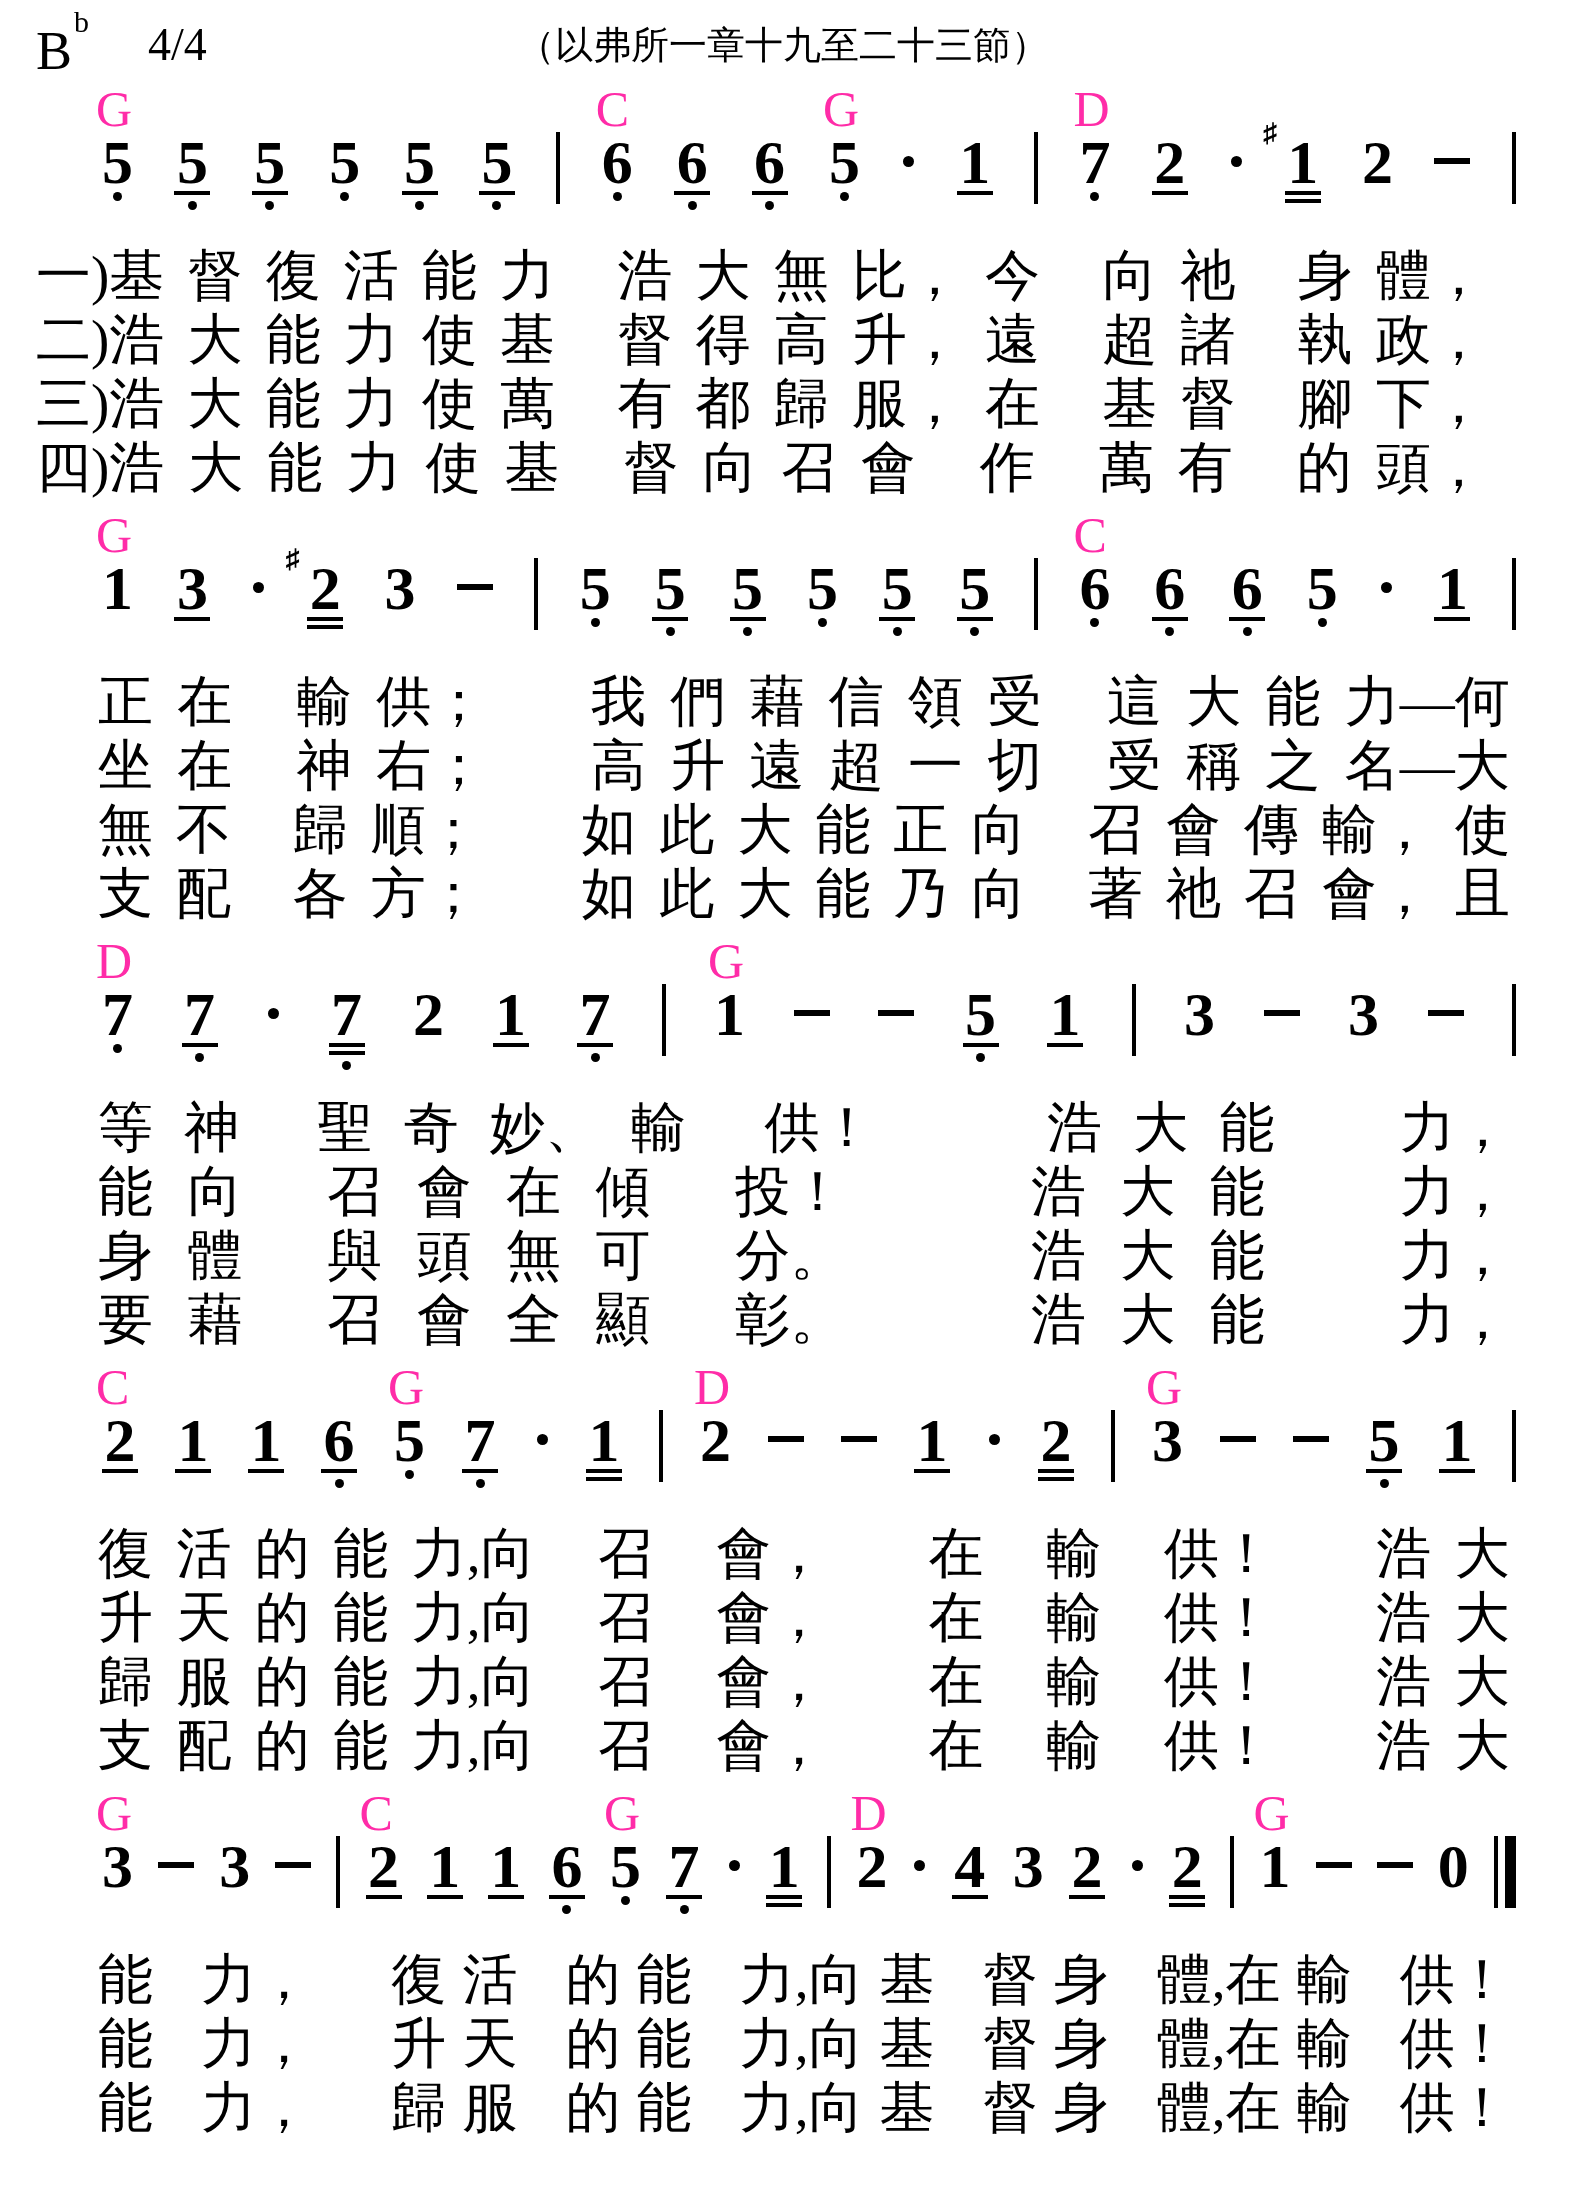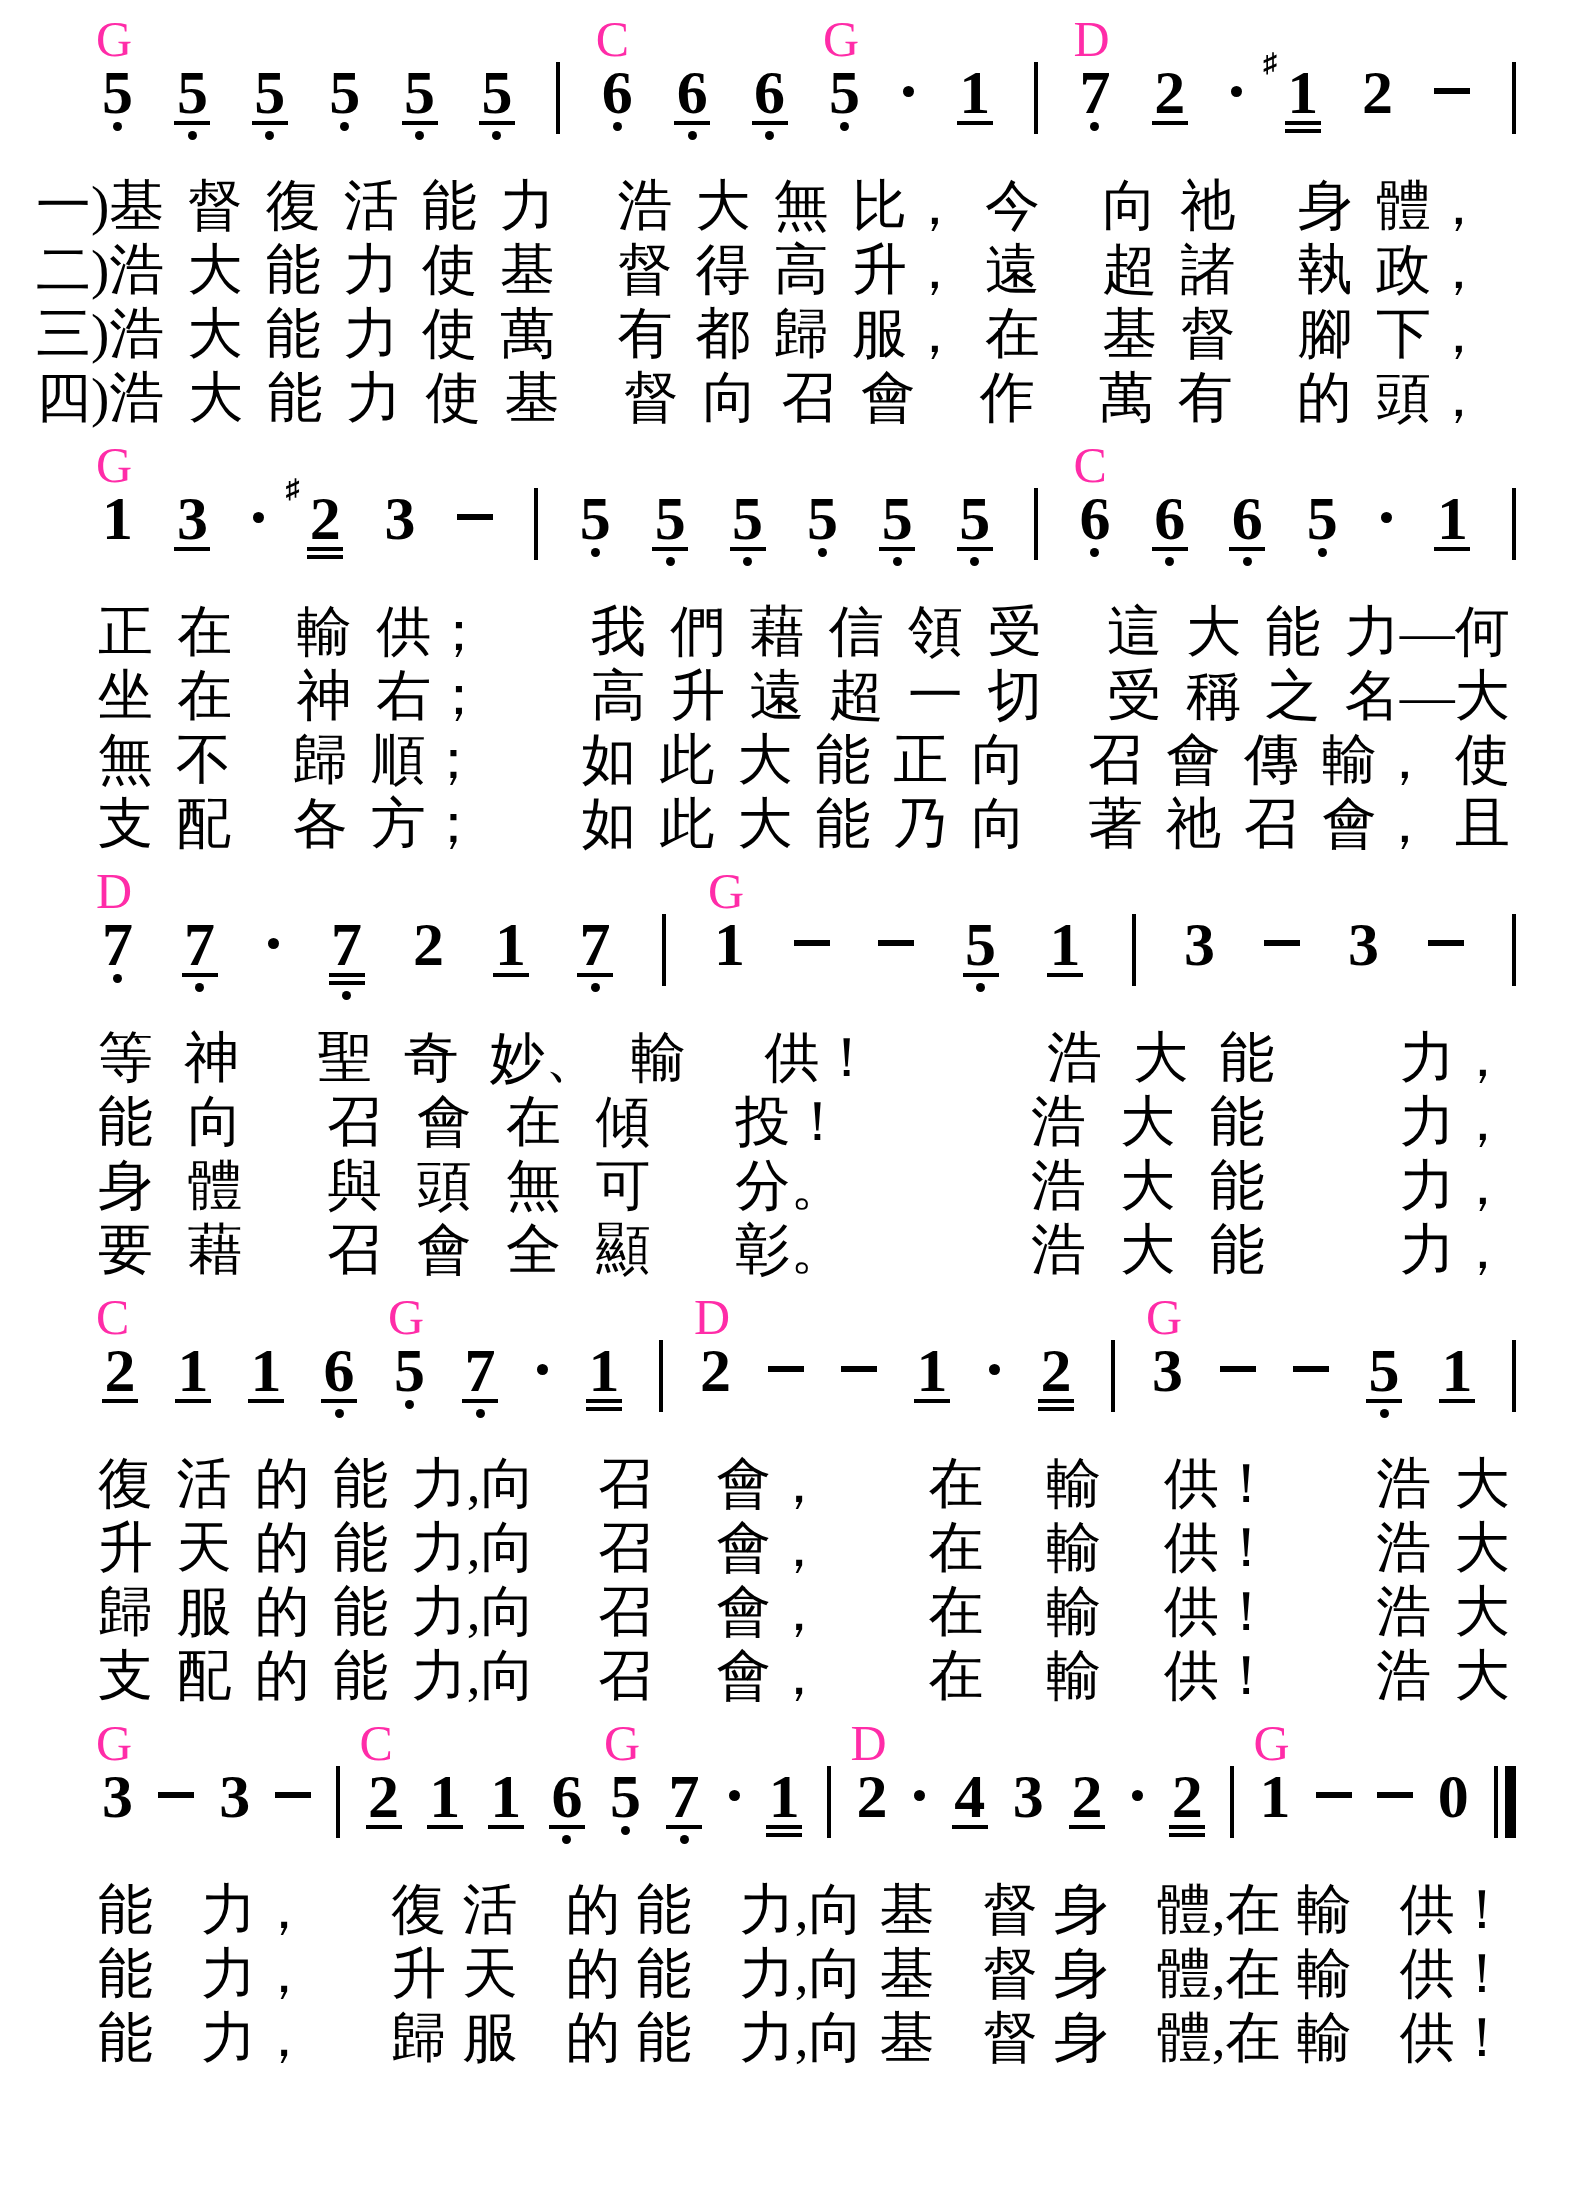--- a/index.html
+++ b/index.html
@@ -45,20 +45,25 @@
     display:flex;justify-content:space-between;align-items:center;
     font-size:55px;line-height:64px;height:64px;white-space:nowrap;
   }
   .lchar{white-space:pre;}
   .lgap{width:16px;flex:0 0 auto;}
 </style>
 </head>
 <body>
 
 <div class="sheet">
+  <div class="key-row">
+    <div class="key-sig"><span>B</span><sup>b</sup></div>
+    <div class="time-sig">4/4</div>
+    <div class="subtitle">（以弗所一章十九至二十三節）</div>
+  </div>
   <div id="sheet-body">
       <div class="music-line">
         <div class="tok">
           <span class="chord">G</span>
           <span class="nwrap">
             <span class="nv">5</span>
           </span>
           <div class="od"></div>
         </div>
         <div class="tok">

